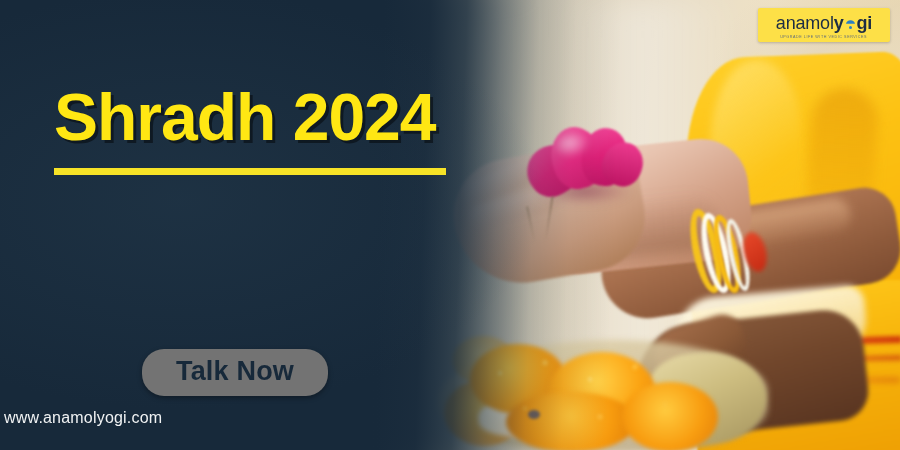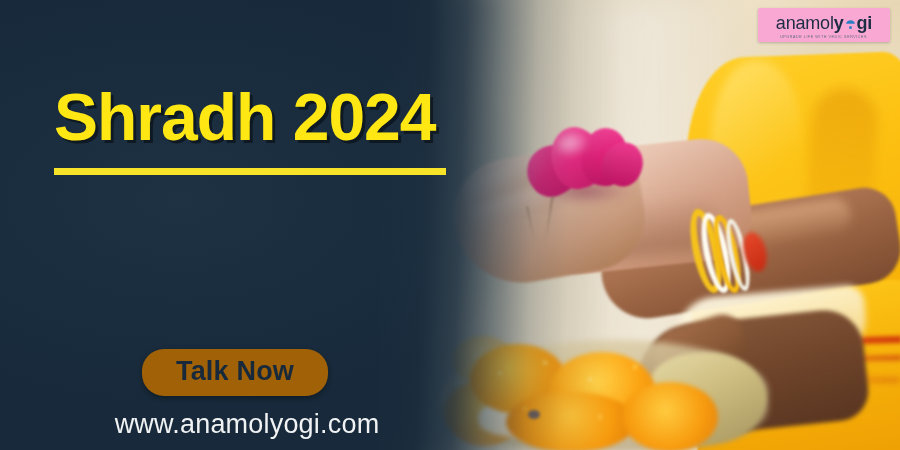--- a/index.html
+++ b/index.html
@@ -358,43 +358,42 @@
     text-shadow:1px 1px 2px rgba(0,0,0,.5);
   }
 
   .cta-wrap {
     position:absolute; left:0; top:349px; width:470px;
     text-align:center;
   }
   .cta-button {
     display:inline-block;
     padding:7px 34px 9px;
-    background:#a16207;
+    background:#737373;
     border-radius:22px;
     font-size:27px; font-weight:bold;
     color:#17293a;
     letter-spacing:.2px;
     box-shadow:0 2px 5px rgba(0,0,0,.35);
     cursor:pointer;
   }
 
   .website {
-    position:absolute; left:12px; top:409px; width:470px;
-    text-align:center;
-    font-size:27px;
+    position:absolute; left:4px; top:409px; width:470px;
+    font-size:16px;
     color:#f0f2f3;
     letter-spacing:.2px;
     cursor:pointer;
   }
 
   
   .logo {
     position:absolute; right:10px; top:8px;
     width:132px; height:34px;
-    background:#f9a8d4;
+    background:#fde047;
     border-radius:2px;
     box-shadow:0 1px 3px rgba(0,0,0,.22);
     display:flex; flex-direction:column;
     align-items:center; justify-content:center;
     padding-top:2px;
   }
   .logo-word {
     font-size:18px;
     line-height:1;
     color:#1d2d44;

